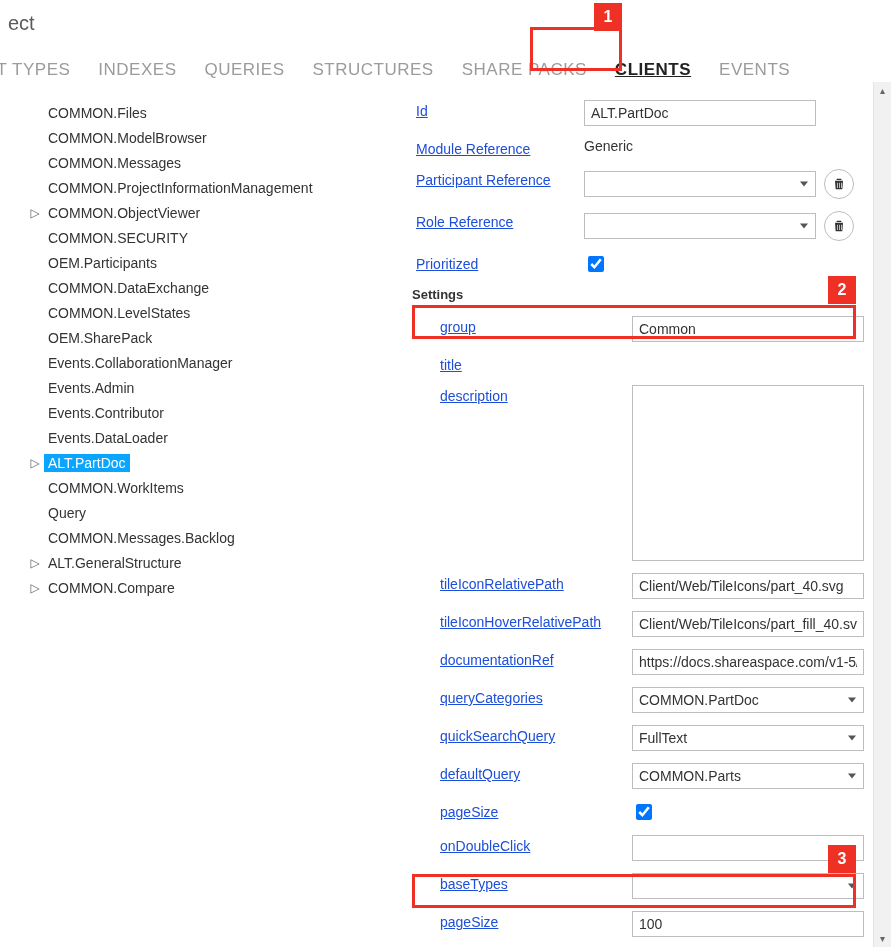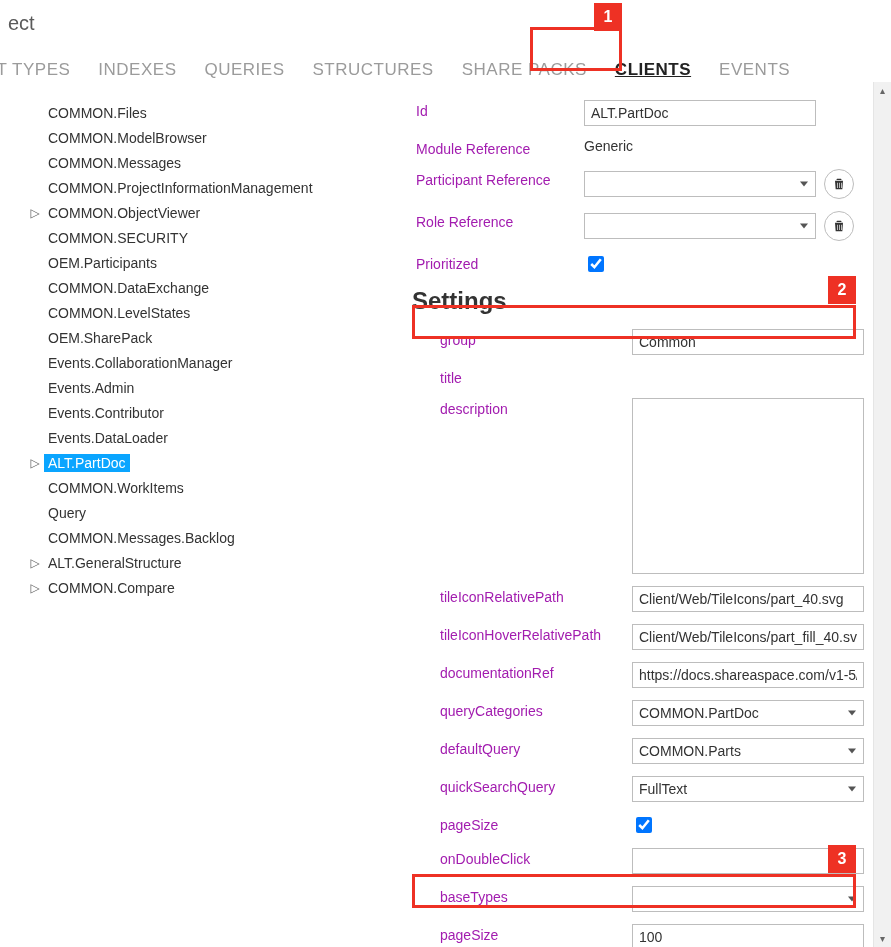--- a/index.html
+++ b/index.html
@@ -10,35 +10,35 @@
   .tab.cut{margin-left:-28px;}
   .tab.active{color:#222;font-weight:600;text-decoration:underline;}
   .body{display:flex;align-items:flex-start;}
   .tree{width:392px;padding:4px 0 0 0;}
   .tree-item{display:flex;align-items:center;height:25px;padding-left:26px;cursor:pointer;white-space:nowrap;}
   .tree-item .exp{width:18px;display:inline-flex;justify-content:center;color:#666;font-size:12px;}
   .tree-item .label{padding:1px 4px;}
   .tree-item.selected .label{background:#0aa5ff;color:#fff;}
   .form{flex:1;padding:4px 8px 0 24px;position:relative;}
   .row{display:flex;align-items:flex-start;margin-bottom:12px;}
-  .row .lbl{width:168px;padding-top:3px;color:#a21caf;}
+  .row .lbl{width:168px;padding-top:3px;color:#1d4ed8;text-decoration:underline;}
   .row .fld{flex:1;display:flex;align-items:center;gap:8px;}
   .row.settings-row .lbl{width:192px;}
   input.text, select.sel, textarea.ta{
     width:232px;box-sizing:border-box;border:1px solid #bdbdbd;background:#fff;
     font:inherit;color:#333;height:26px;padding:2px 6px;
   }
   select.sel{appearance:none;-webkit-appearance:none;background-image:none;padding-right:20px;}
   .sel-wrap{position:relative;display:inline-block;}
   .sel-wrap::after{content:"";position:absolute;right:8px;top:50%;width:0;height:0;border-left:4px solid transparent;border-right:4px solid transparent;border-top:5px solid #555;transform:translateY(-50%);}   
   textarea.ta{height:176px;resize:none;}
   .checkbox{width:16px;height:16px;}
   .iconbtn{width:28px;height:28px;border:1px solid #bdbdbd;border-radius:50%;display:flex;align-items:center;justify-content:center;background:#fff;cursor:pointer;}
   .iconbtn svg{width:16px;height:16px;fill:#333;}
-  .section-h{font-size:24px;font-weight:700;margin:6px 0 14px -4px;}
+  .section-h{font-size:13px;font-weight:700;margin:6px 0 14px -4px;}
   .settings{padding-left:24px;}
   .scrollbar{position:absolute;right:0;top:82px;bottom:0;width:17px;background:#f1f1f1;border-left:1px solid #e5e5e5;}
   .scrollbar .up,.scrollbar .down{height:17px;display:flex;align-items:center;justify-content:center;color:#666;font-size:10px;}
   .scrollbar .down{position:absolute;bottom:0;left:0;right:0;}
   .callout{position:absolute;border:3px solid #ee3124;box-sizing:border-box;pointer-events:none;}
   .callout .num{position:absolute;width:28px;height:28px;background:#ee3124;color:#fff;display:flex;align-items:center;justify-content:center;font-weight:700;font-size:16px;}
 </style>
 </head>
 <body>
 <div class="app">
@@ -230,30 +230,30 @@
       </div>
 
       <div class="row settings-row">
         <div class="lbl">queryCategories</div>
         <div class="fld">
               <span class="sel-wrap"><select class="sel"><option>COMMON.PartDoc</option></select></span>
             </div>
       </div>
 
       <div class="row settings-row">
+        <div class="lbl">quickSearchQuery</div>
+        <div class="fld">
+              <span class="sel-wrap"><select class="sel"><option>FullText</option></select></span>
+            </div>
+      </div>
+
+      <div class="row settings-row">
         <div class="lbl">defaultQuery</div>
         <div class="fld">
               <span class="sel-wrap"><select class="sel"><option>COMMON.Parts</option></select></span>
-            </div>
-      </div>
-
-      <div class="row settings-row">
-        <div class="lbl">quickSearchQuery</div>
-        <div class="fld">
-              <span class="sel-wrap"><select class="sel"><option>FullText</option></select></span>
             </div>
       </div>
 
       <div class="row settings-row">
         <div class="lbl">pageSize</div>
         <div class="fld">
               <input type="checkbox" class="checkbox" checked="" style="">
             </div>
       </div>
 

